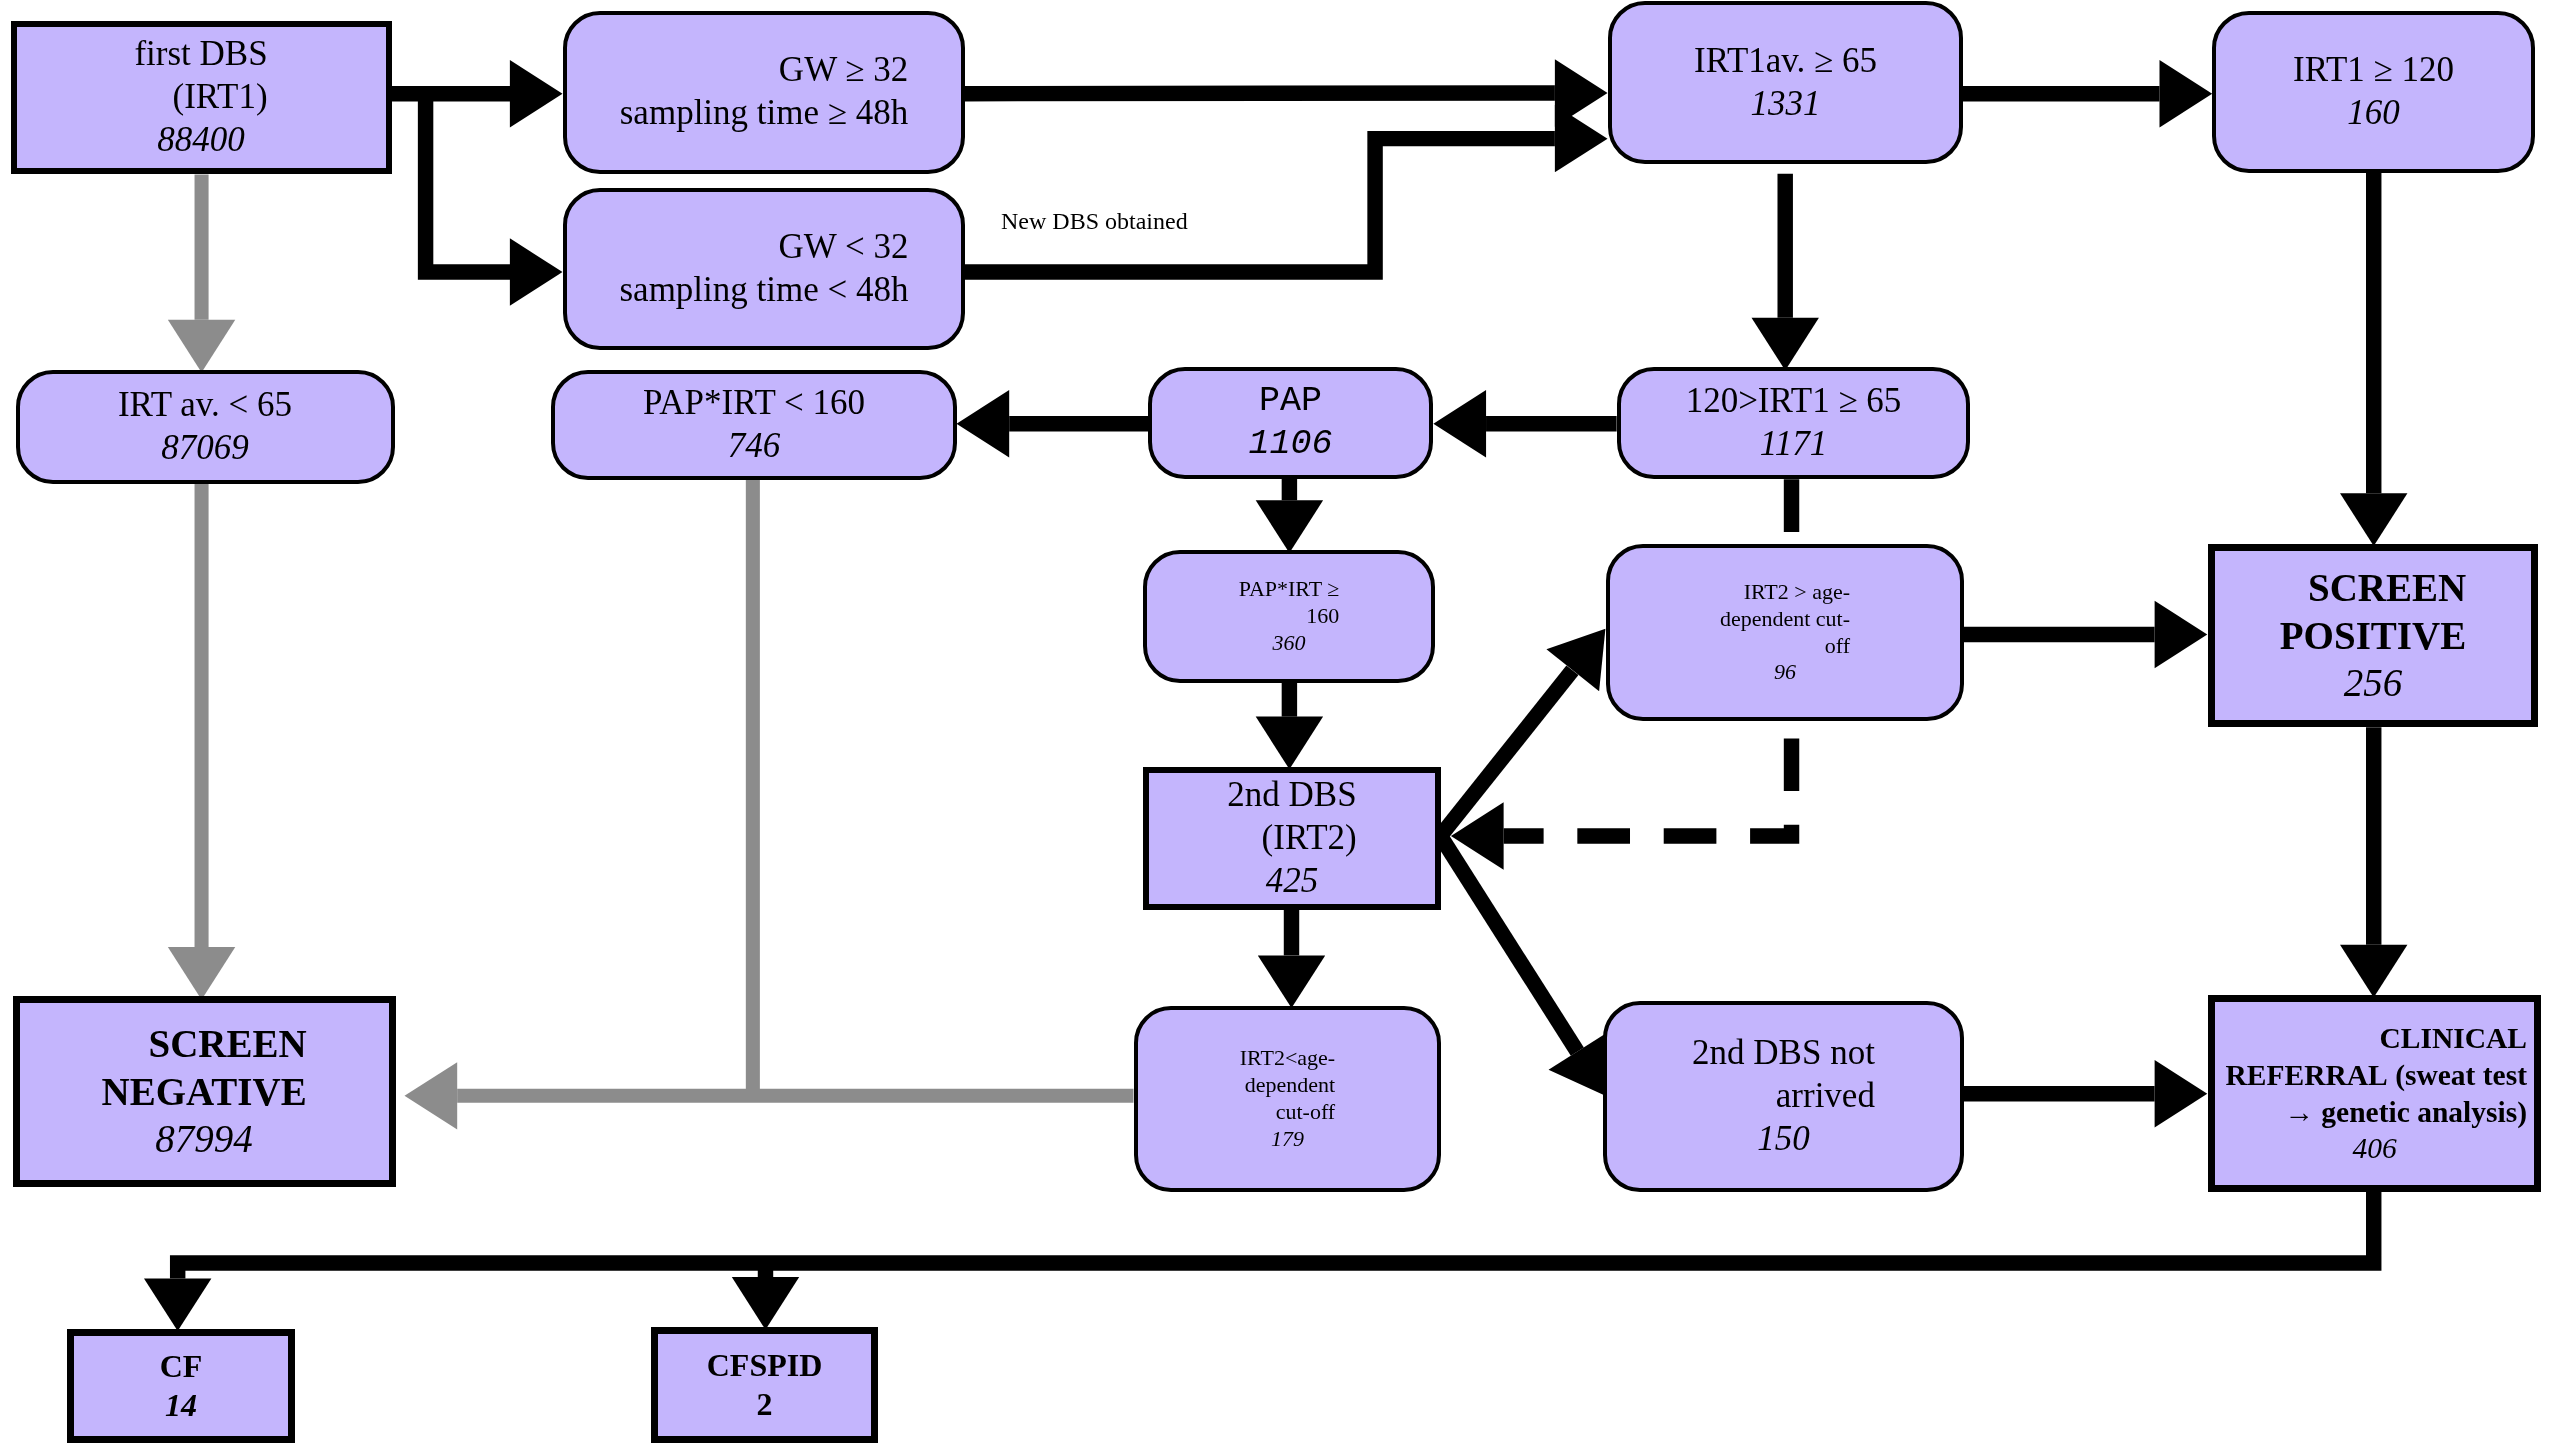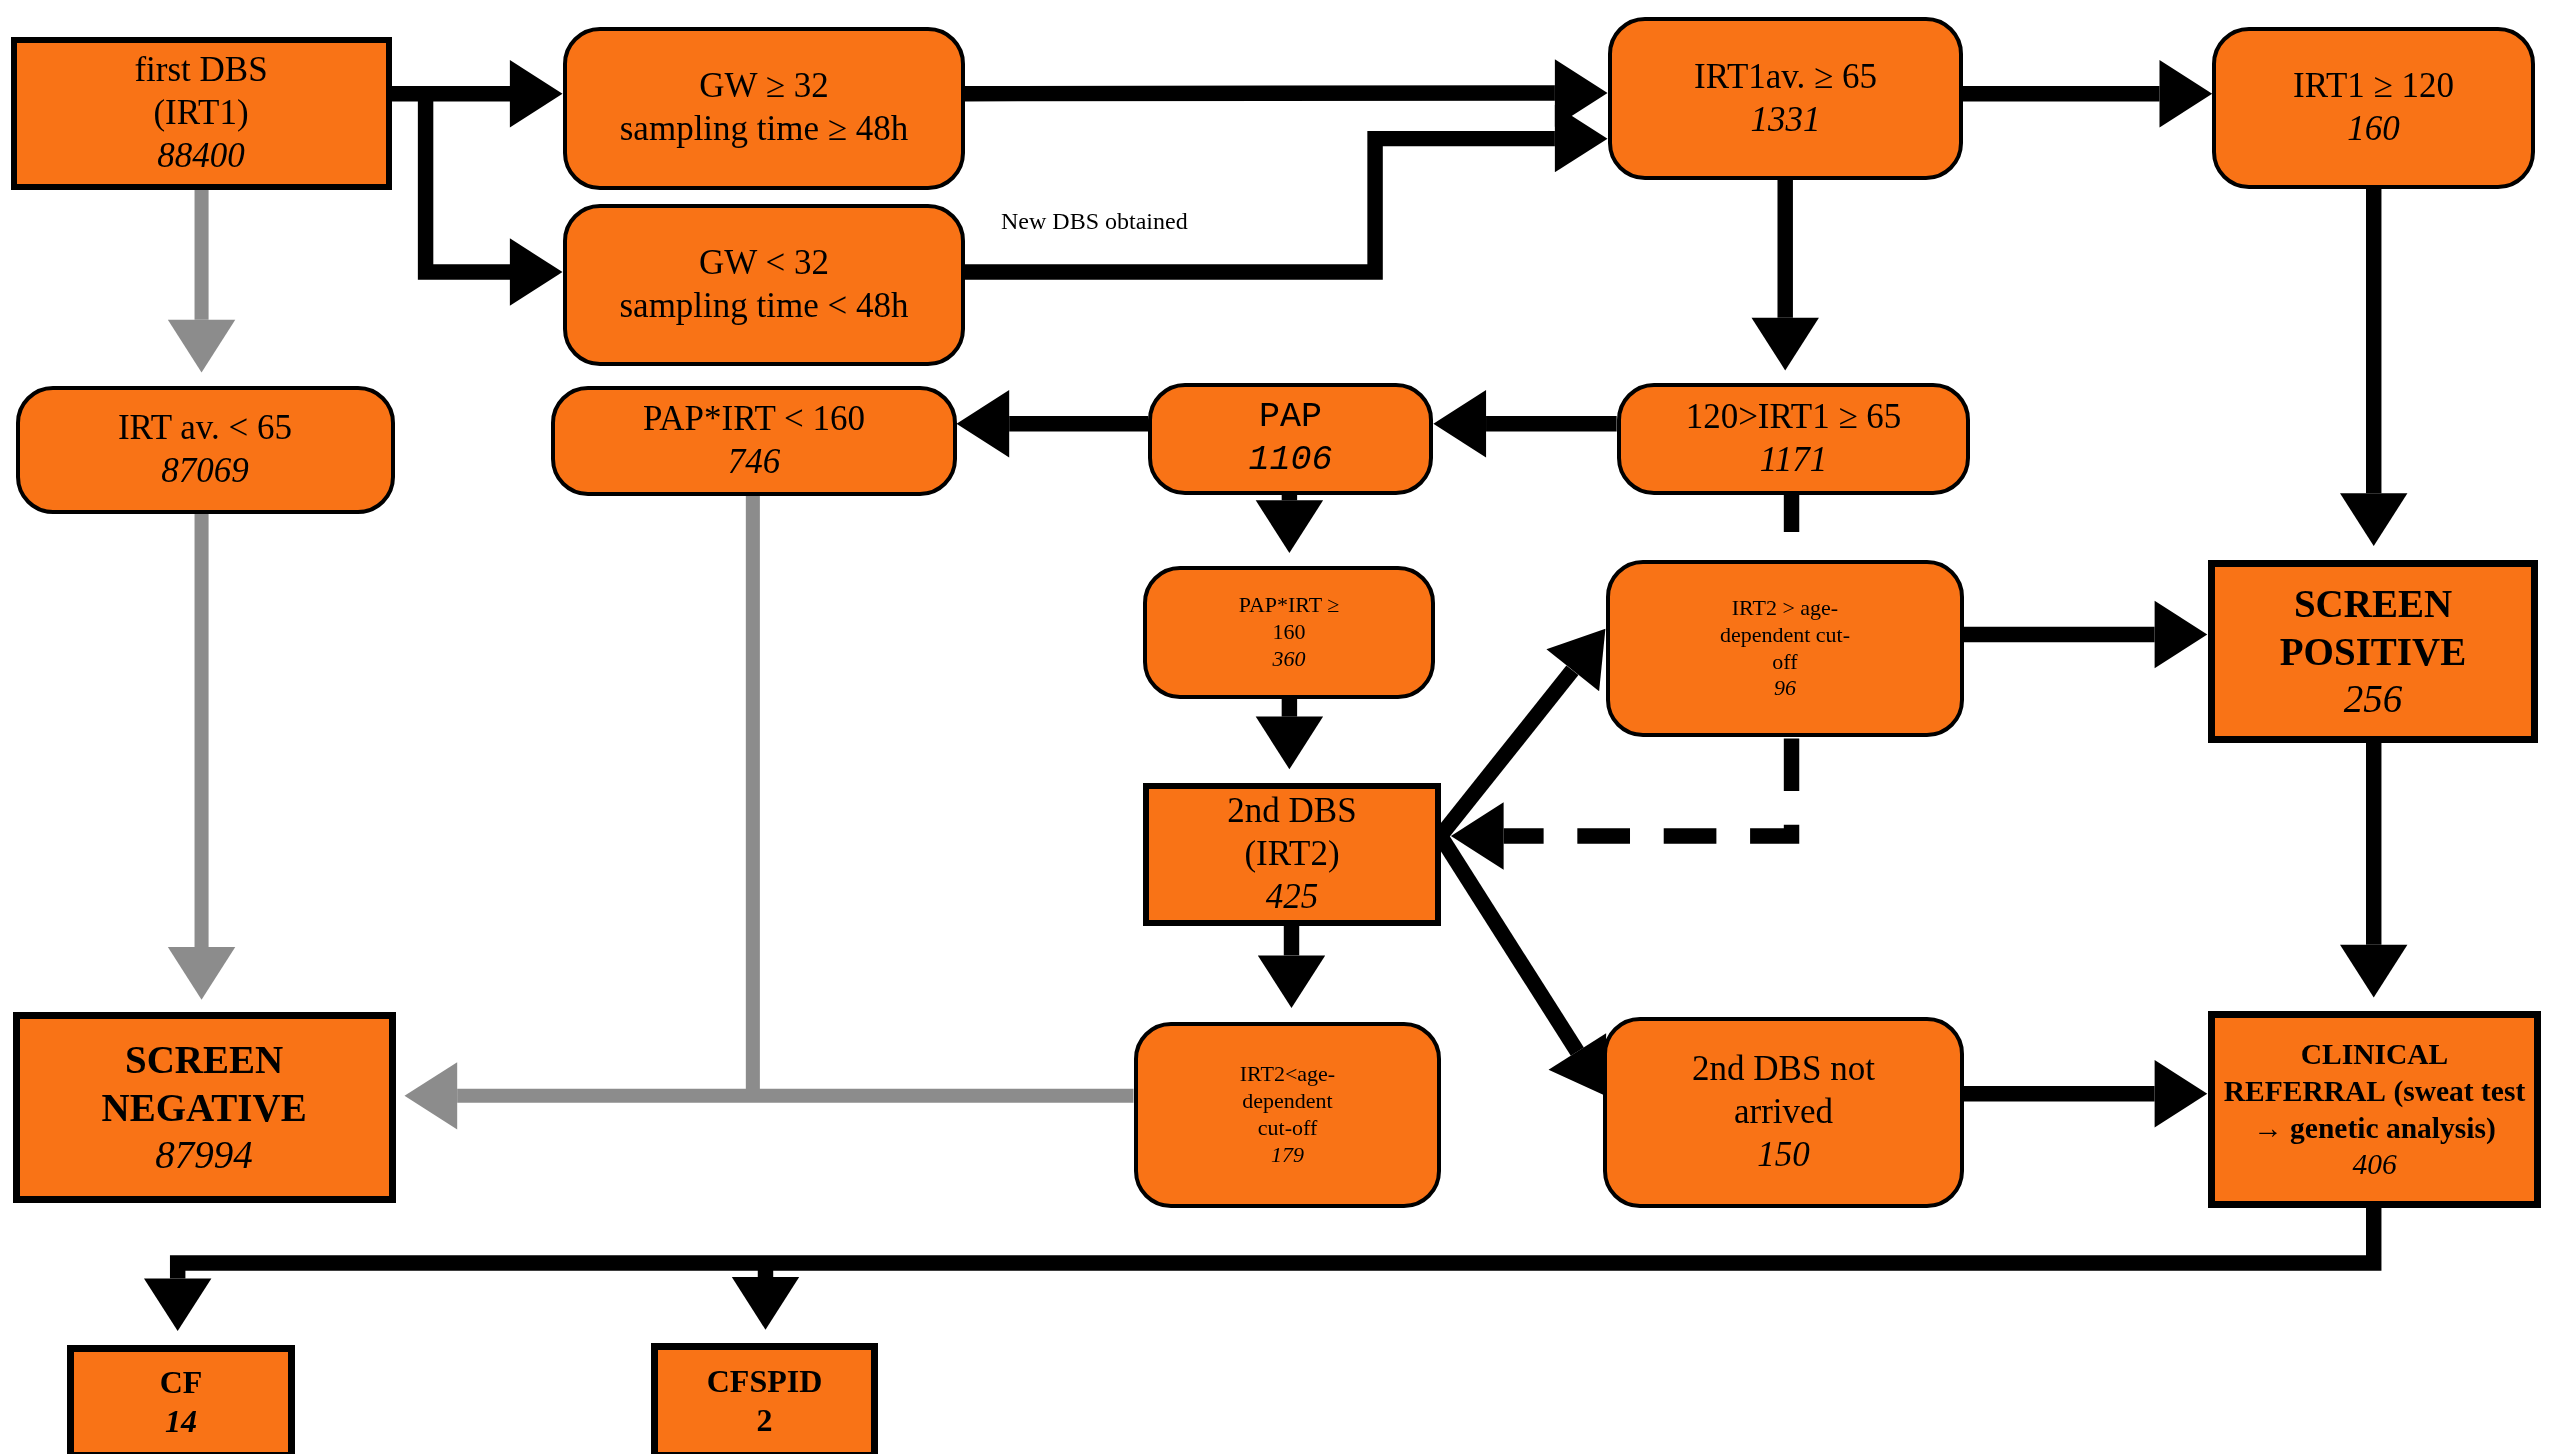--- a/index.html
+++ b/index.html
@@ -1,21 +1,21 @@
 <!DOCTYPE html>
 <html style="font-size:11.2px"><head>
 <meta charset="utf-8">
 <style>
   html,body{margin:0;padding:0;background:#ffffff;}
   body{width:2550px;height:1455px;overflow:hidden;}
   .stage{position:relative;width:2550px;height:1455px;background:#ffffff;
          font-family:"Liberation Serif", "DejaVu Serif", serif;color:#000;}
   svg.wires{position:absolute;left:0;top:0;width:2550px;height:1455px;}
   .box{position:absolute;display:flex;flex-direction:column;align-items:center;justify-content:center;
-       background:#f97316;text-align:center;line-height:1.22;font-size:35px;box-sizing:border-box;padding:4.2px 7px;margin-top:16px;}
+       background:#c4b5fd;text-align:right;line-height:1.22;font-size:35px;box-sizing:border-box;padding:4.2px 7px;}
   .rounded{border:4.9px solid #000;border-radius:37px;}
   .rect{border:6.3px solid #000;}
   .outcome{border:7.7px solid #000;font-weight:bold;}
   .lbl{white-space:pre-line;}
   .val{font-style:italic;}
   .outcome .val{font-weight:normal;}
   .fs48{font-size:22px;}
   .fs56{font-size:39px;}
   .fs46{font-size:32px;}
   .fs42{font-size:29.5px;line-height:1.25;}
@@ -113,21 +113,21 @@
   <div class="box rounded" style="left:1608px;top:1px;width:355px;height:163px;">
     <span class="lbl">IRT1av. ≥ 65</span>
     <span class="val">1331</span>
   </div>
 
   <div class="box rounded" style="left:2212px;top:10.5px;width:323px;height:162px;">
     <span class="lbl">IRT1 ≥ 120</span>
     <span class="val">160</span>
   </div>
 
-  <div class="box rounded" style="left:15.5px;top:370px;width:379px;height:128px;">
+  <div class="box rounded" style="left:15.5px;top:370px;width:379px;height:114px;">
     <span class="lbl">IRT av. &lt; 65</span>
     <span class="val">87069</span>
   </div>
 
   <div class="box rounded" style="left:551px;top:370px;width:406px;height:110px;">
     <span class="lbl">PAP*IRT &lt; 160</span>
     <span class="val">746</span>
   </div>
 
   <div class="box rounded" style="left:1148px;top:367px;width:285px;height:112px;font-family:Liberation Mono, monospace;">

